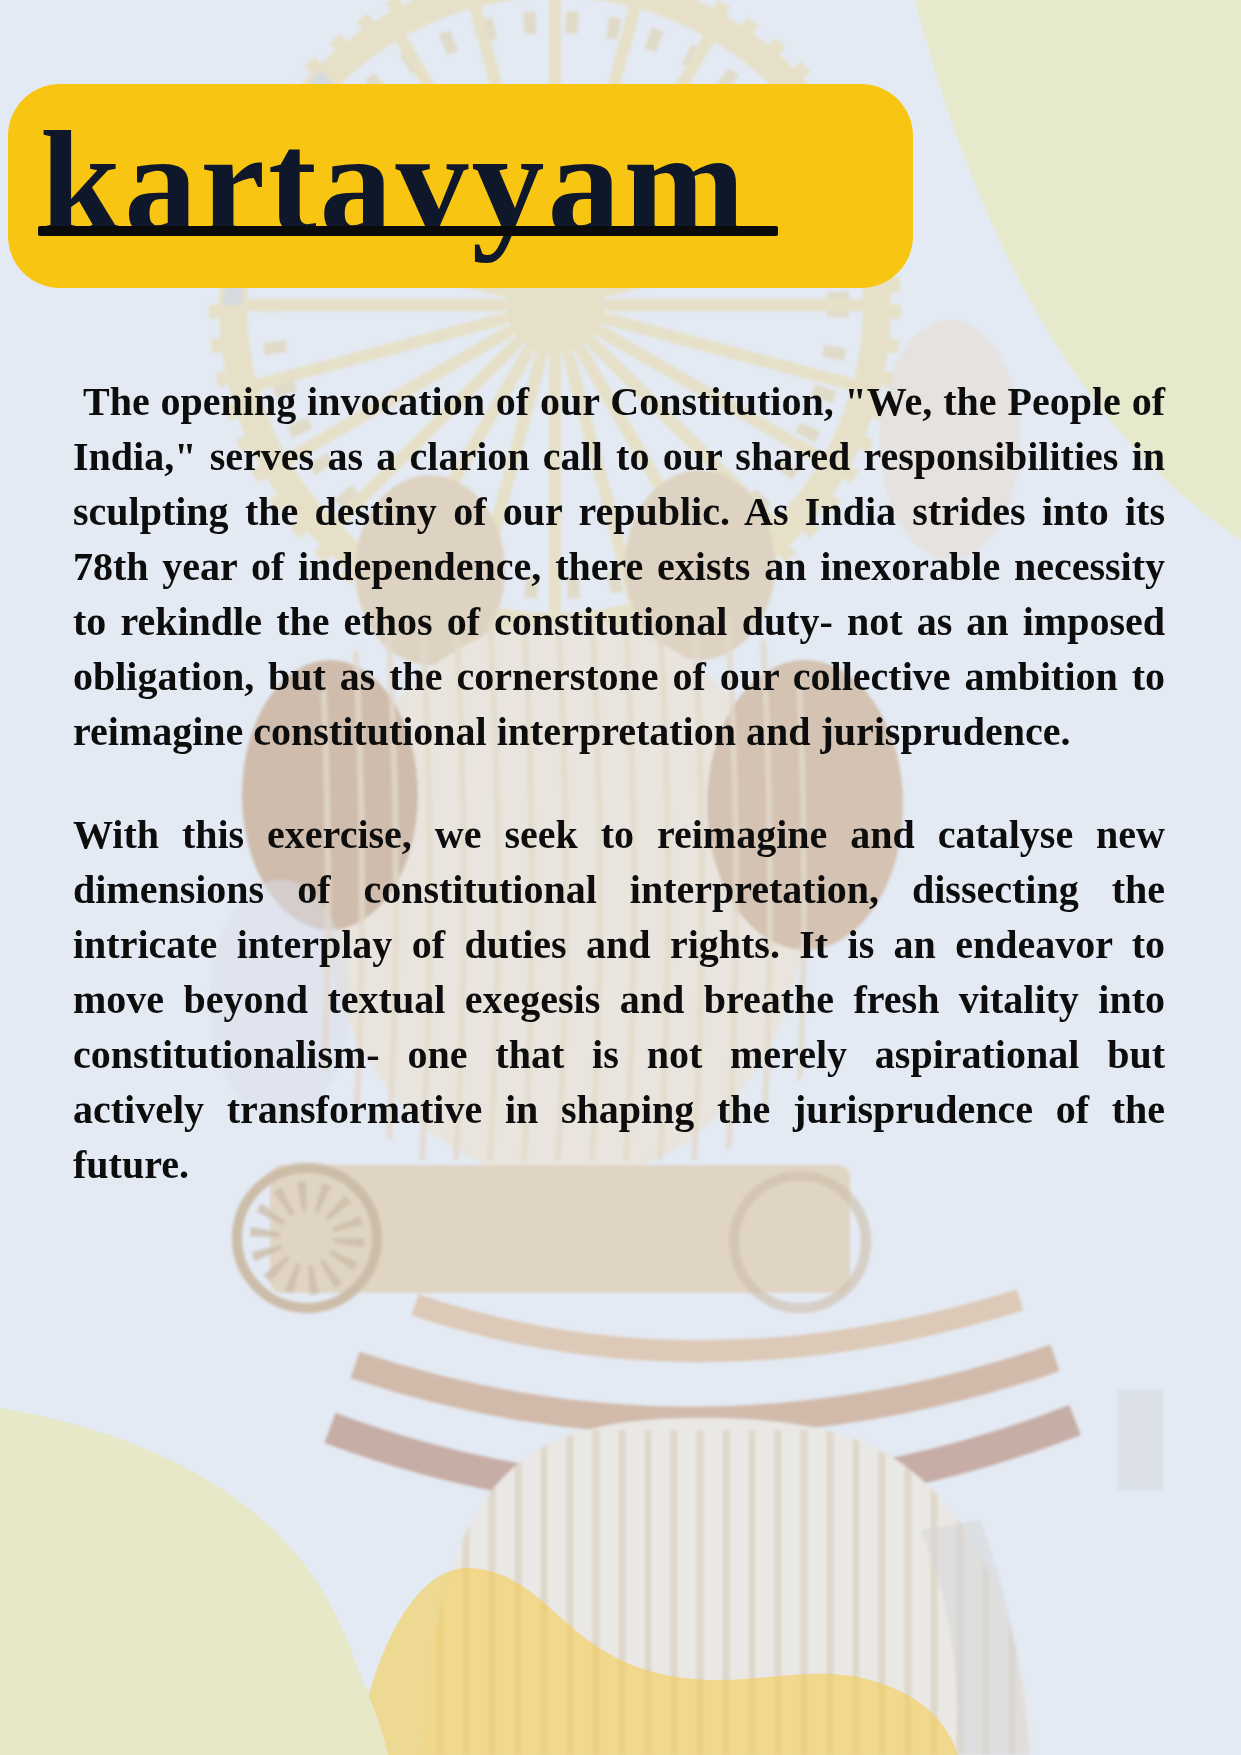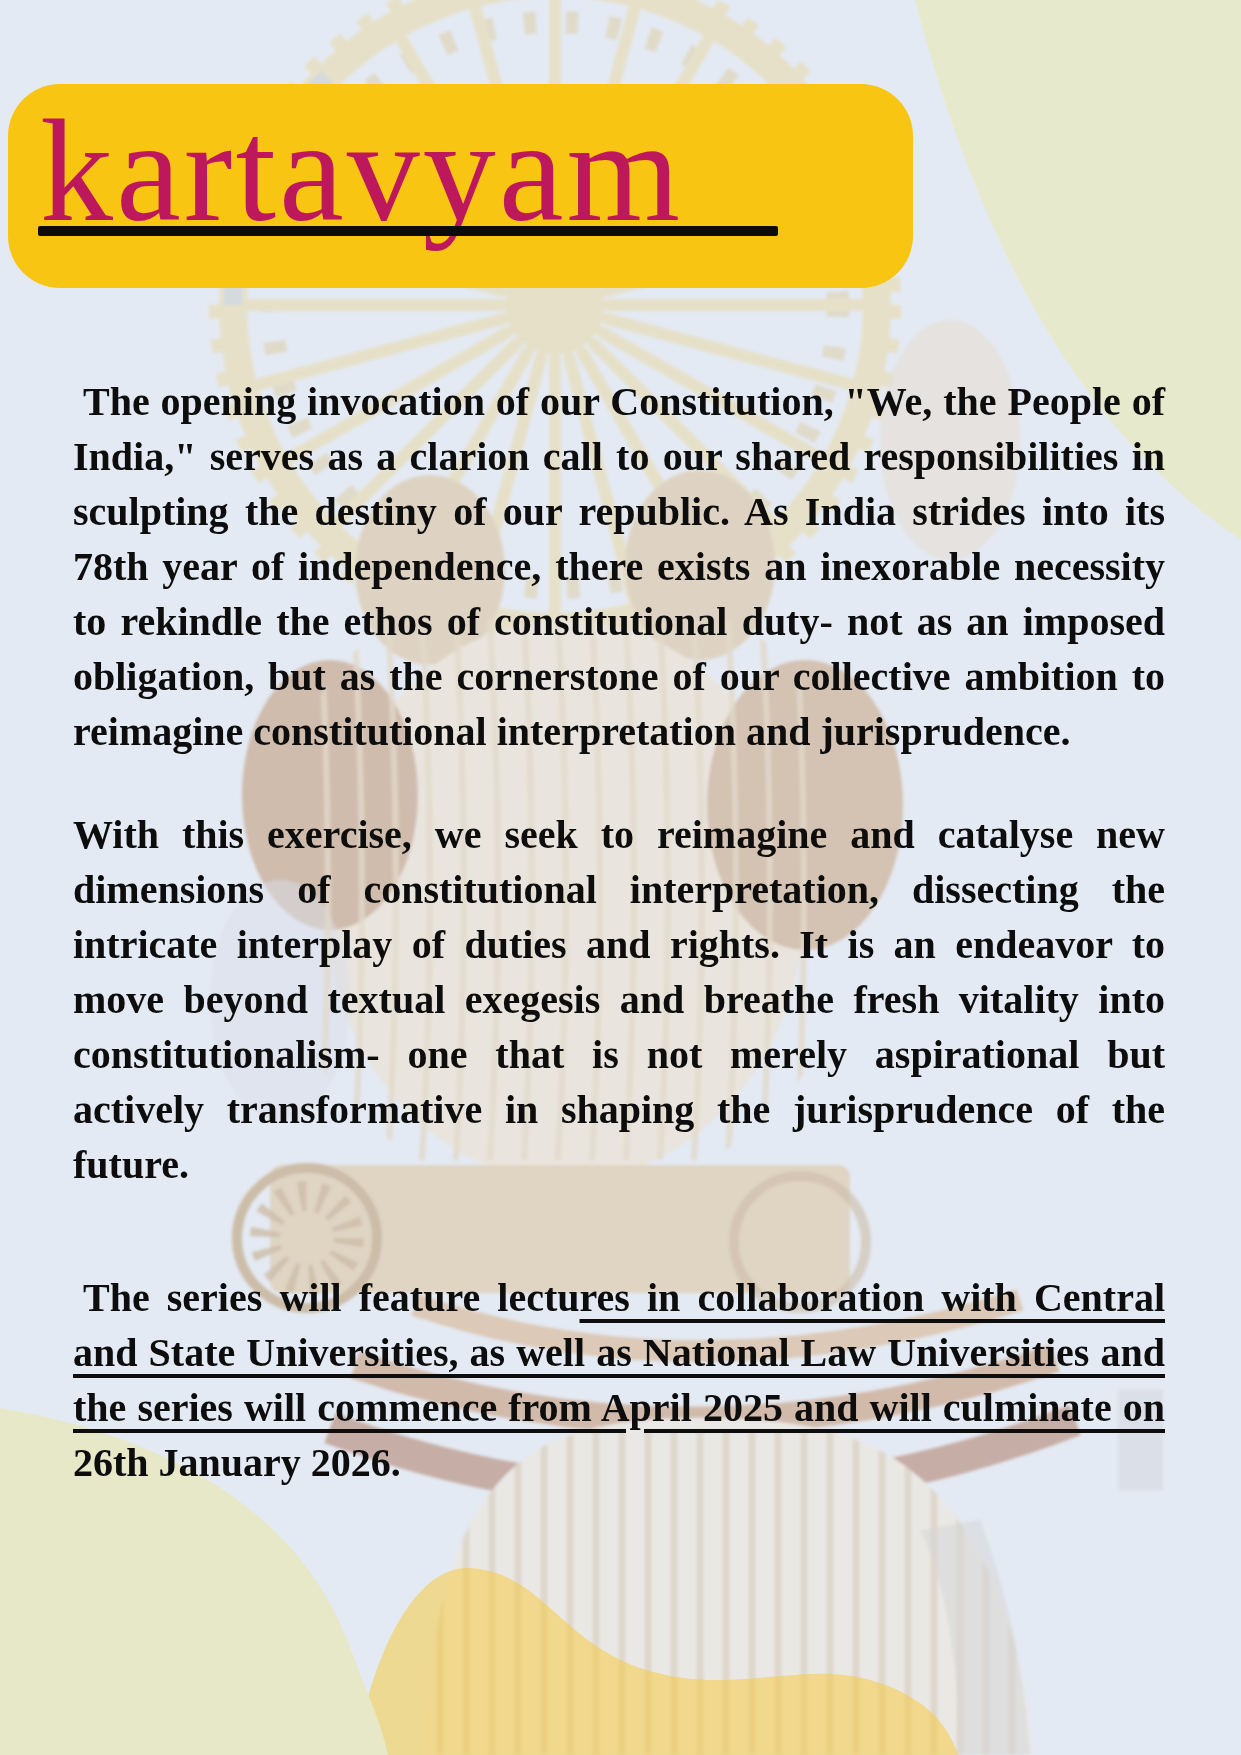--- a/index.html
+++ b/index.html
@@ -12,22 +12,22 @@
   
   #spokes line{stroke:#e9d79d;stroke-width:12;stroke-linecap:round;}
   #fur path{stroke:#e0c8a0;stroke-width:6;fill:none;opacity:.8;}
   #flutes line{stroke:#d9c4a2;stroke-width:7;}
   
   .logo-box{
     position:absolute;left:8px;top:84px;width:905px;height:204px;
     border-radius:52px;
   }
   .logo-text{
-    position:absolute;left:32px;top:4px;
-    font-size:146px;line-height:1.15;font-weight:normal;color:#be185d;
+    position:absolute;left:32px;top:16px;
+    font-size:146px;line-height:1.15;font-weight:bold;color:#0f172a;
     letter-spacing:3px;white-space:nowrap;
   }
   .logo-underline{
     position:absolute;left:30px;top:142px;width:740px;height:10px;
     background:#0b0b0b;border-radius:2px;
   }
   
   .content{
     position:absolute;left:57px;right:60px;top:358px;
     color:#0d0d0d;font-weight:bold;font-size:40px;line-height:55px;
@@ -180,15 +180,14 @@
   </svg>
 
   <div class="logo-box" style="background: rgb(249, 197, 19);">
     <div class="logo-text">kartavyam</div>
     <div class="logo-underline"></div>
   </div>
 
   <div class="content">
     <p id="para-1"><span>The opening invocation of our Constitution, "We, the People of India," serves as a clarion call to our shared responsibilities in sculpting the destiny of our republic. As India strides into its 78th year of independence, there exists an inexorable necessity to rekindle the ethos of constitutional duty- not as an imposed obligation, but as the cornerstone of our collective ambition to reimagine constitutional interpretation and jurisprudence.</span></p>
     <p id="para-2"><span>With this exercise, we seek to reimagine and catalyse new dimensions of constitutional interpretation, dissecting the intricate interplay of duties and rights. It is an endeavor to move beyond textual exegesis and breathe fresh vitality into constitutionalism- one that is not merely aspirational but actively transformative in shaping the jurisprudence of the future.</span></p>
-    <p id="para-3"><span>The series will feature lectu</span><span class="u">res in collaboration with Central and State Universities, as well as National Law Universities and the series will commence from April 2025 and will culminate on </span><span>26th January 2026.</span></p>
   </div>
 </div>
 
 </body></html>

